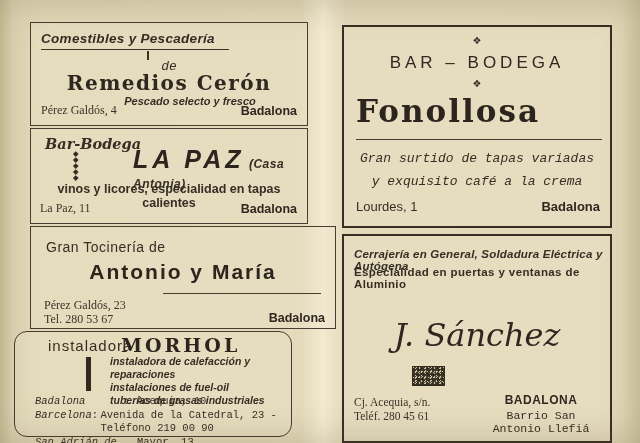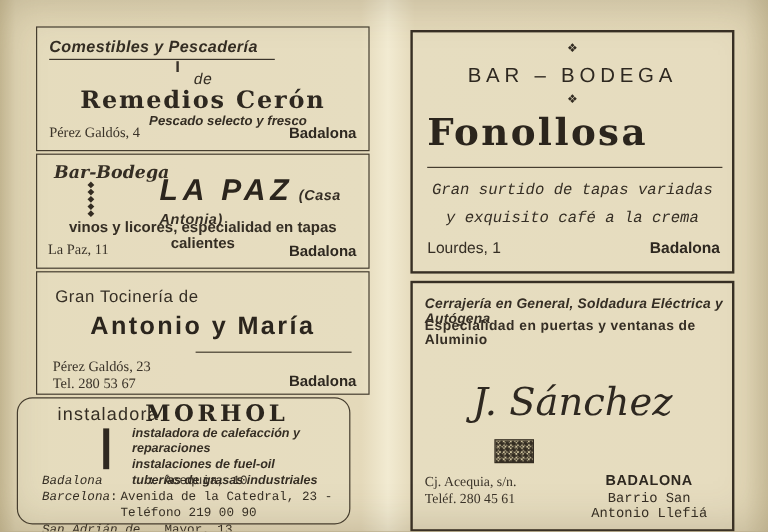--- a/index.html
+++ b/index.html
@@ -67,21 +67,21 @@
     </div>
     <div class="abs" style="left:102px;top:16px;">
       <span class="b it" style="font-size:25px;letter-spacing:4px;color:#2b251d;">LA PAZ</span>
       <span class="b it" style="font-size:12px;letter-spacing:.5px;">(Casa Antonia)</span>
     </div>
     <div class="abs ctr b" style="top:53px;font-size:12.5px;">vinos y licores,  especialidad en tapas calientes</div>
     <div class="abs addr" style="left:9px;bottom:7px;">La Paz, 11</div>
     <div class="abs city" style="right:10px;bottom:7px;">Badalona</div>
   </div>
 
-  <div class="adbox thin" style="left:30px;top:226px;width:276px;height:101px;">
+  <div class="adbox thin" style="left:30px;top:226px;width:276px;height:101px;padding-left:28px;">
     <div class="abs" style="left:15px;top:12px;font-size:14px;letter-spacing:.5px;">Gran Tocinería de</div>
     <div class="abs ctr b" style="top:33px;font-size:21px;letter-spacing:2px;color:#2b251d;text-align:center;">Antonio y María</div>
     <div class="abs rule" style="left:132px;right:14px;top:66px;"></div>
     <div class="abs addr" style="left:13px;top:71px;">Pérez Galdós, 23</div>
     <div class="abs addr" style="left:13px;top:85px;">Tel. 280 53 67</div>
     <div class="abs city" style="right:10px;top:84px;">Badalona</div>
   </div>
 
   <div class="adbox thin" style="left:14px;top:331px;width:276px;height:104px;border-radius:13px;">
     <div class="abs" style="left:33px;top:5px;font-size:15px;letter-spacing:1px;">instaladora</div>

